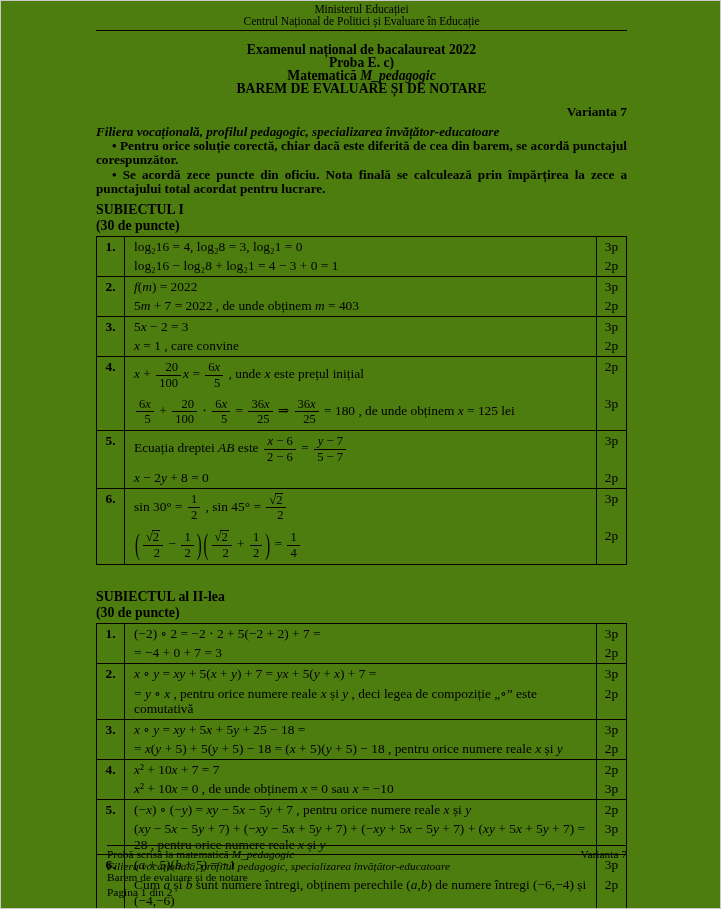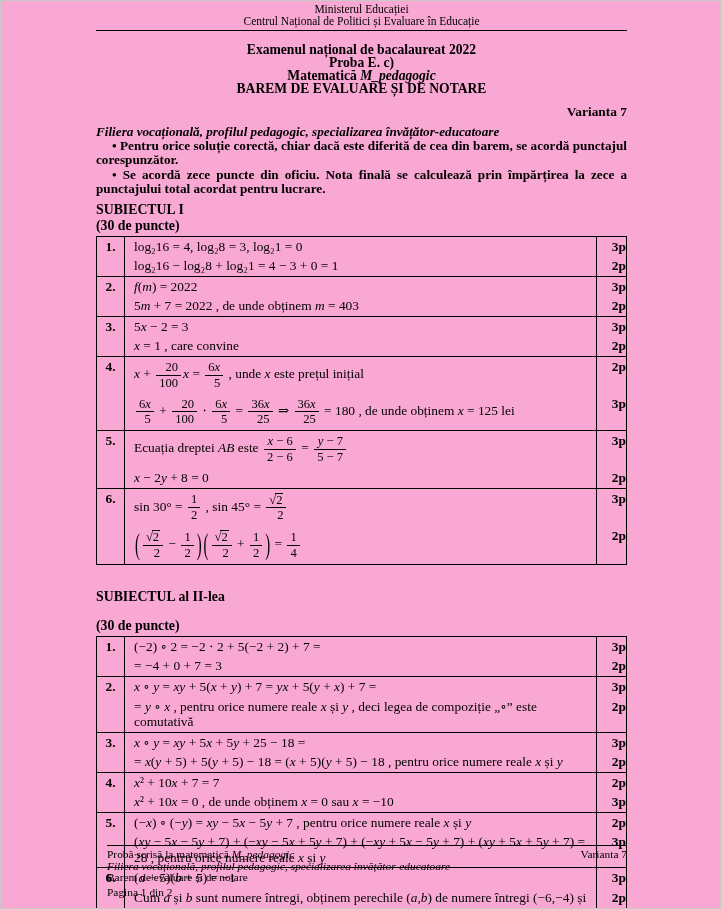--- a/index.html
+++ b/index.html
@@ -1,42 +1,42 @@
 <!DOCTYPE html>
 <html><head>
 <meta charset="utf-8">
 <style>
   * { margin:0; padding:0; box-sizing:border-box; }
   html,body { background:#888; }
   .page {
     width:721px; height:909px; margin:0 auto; position:relative;
-    background:#f9a8d4; color:#000; border:1px solid #c9c9c9;
+    background:#4d7c0f; color:#000; border:1px solid #c9c9c9;
     padding:3px 93px 0 95px;
     font-family:"Liberation Serif","DejaVu Serif",serif;
     overflow:hidden;
   }
   
   .hdr { text-align:center; font-size:11.5px; line-height:11.8px; }
   .hdr-rule { border-bottom:1.6px solid #000; margin-top:2px; }
   
   .title-block { text-align:center; font-weight:bold; font-size:13.6px; line-height:13px; margin-top:12px; }
   .title-block .tl { display:block; }
   .variant { text-align:right; font-weight:bold; font-size:13.4px; margin-top:9px; }
   
   .intro { margin-top:5px; font-weight:bold; font-size:13.2px; line-height:14.4px; text-align:justify; }
   .intro .filiera { font-style:italic; text-align:left; }
   .intro p.bullet { text-indent:16px; }
   
   .sec-head { display:flex; justify-content:space-between; font-weight:bold; font-size:13.8px; margin-top:5px; margin-bottom:2px;flex-direction:column; }
-  .sec2 { margin-top:24px;gap:13px; }
+  .sec2 { margin-top:24px; }
   
   table.barem { width:100%; border-collapse:collapse; table-layout:fixed; border:1.4px solid #000; }
   table.barem td { font-size:13.4px; line-height:1.16; vertical-align:top; }
   td.num { width:28px; border-right:1.1px solid #000; font-weight:bold; text-align:center; padding-top:2px; }
-  td.pts { width:30px; border-left:1.1px solid #000; font-weight:bold; text-align:right; padding-top:2px; }
+  td.pts { width:30px; border-left:1.1px solid #000; font-weight:normal; text-align:center; padding-top:2px; }
   td.content { padding:2px 4px 2px 9px; }
   tr.item-start td { border-top:1.1px solid #000; }
   
   .frac { display:inline-block; vertical-align:middle; text-align:right; font-size:0.94em; line-height:1.02; margin:2px 2px; }
   .frac .num-p { display:block; border-bottom:1px solid #000; padding:0 3px 1px 3px; }
   .frac .den-p { display:block; padding:1px 3px 0 3px; }
   .sqrt { white-space:nowrap; }
   .sqrt .radbody { display:inline-block; border-top:1px solid #000; padding:0 1px; margin-left:-1px; }
   .bigp { display:inline-block; transform:scaleY(1.95); transform-origin:50% 52%; margin:0 1px; vertical-align:middle; font-size:1.1em; font-weight:400; }
   

